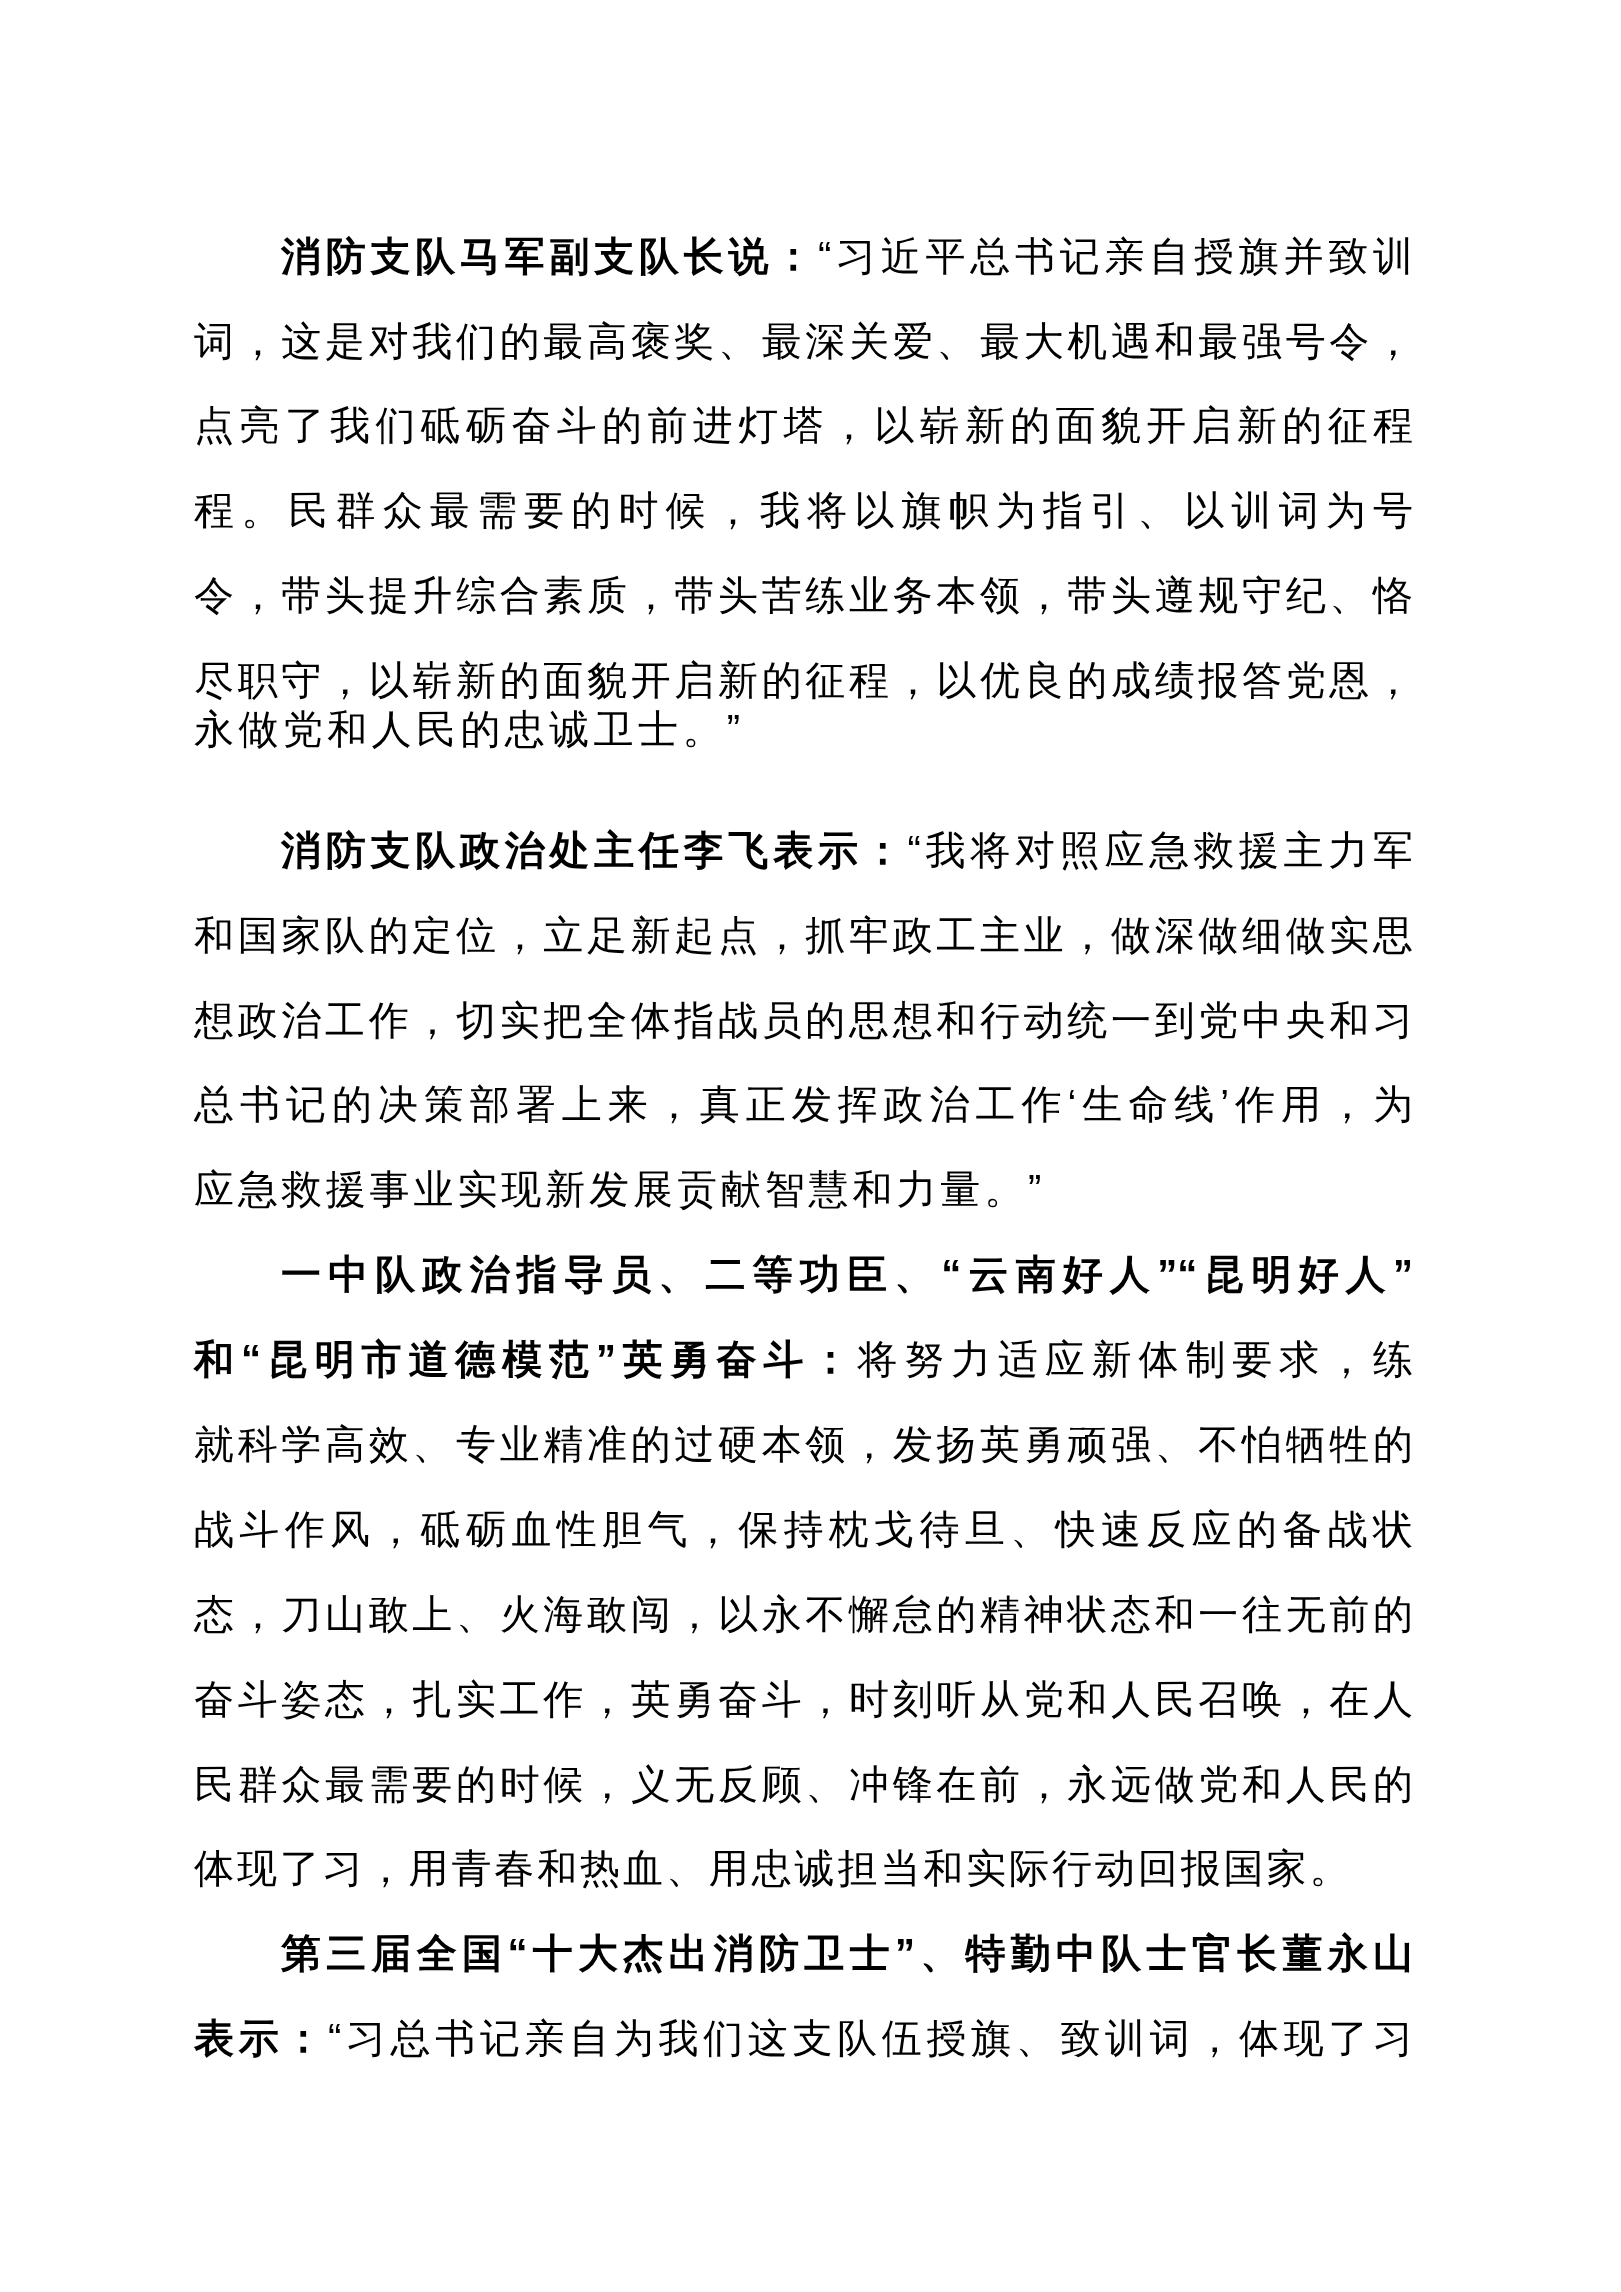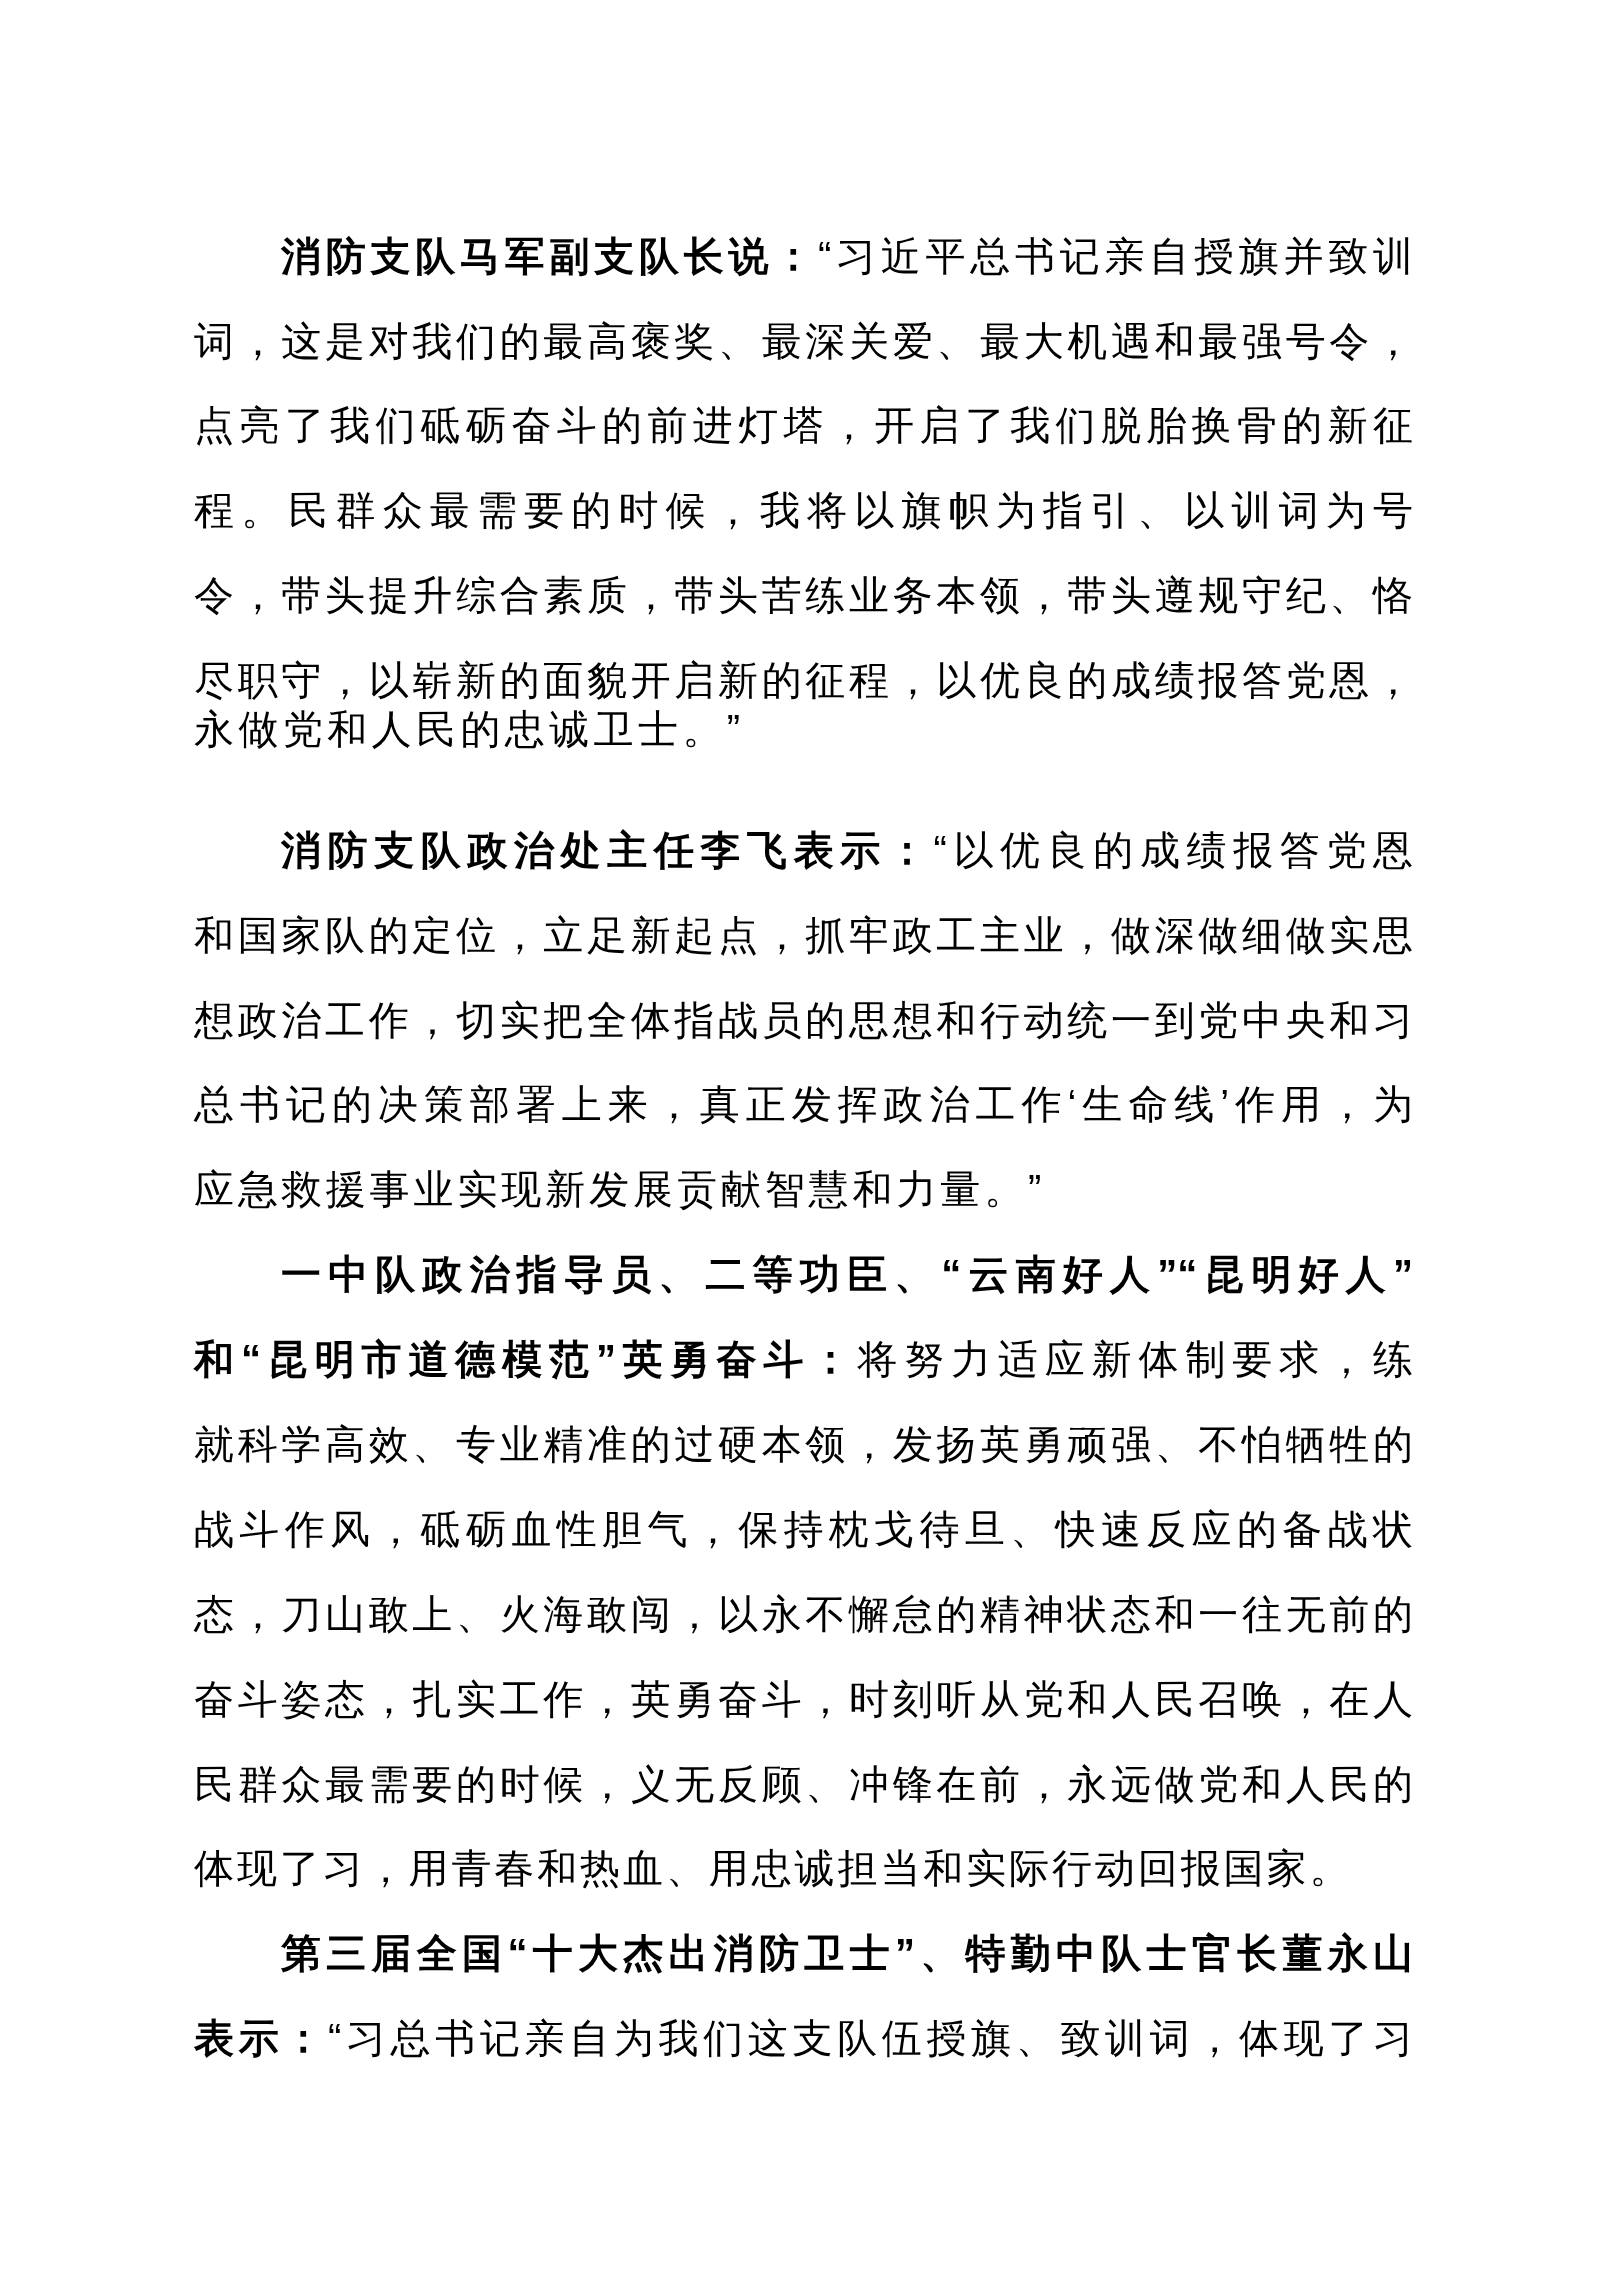--- a/index.html
+++ b/index.html
@@ -23,28 +23,28 @@
   .b { font-weight: bold; }
 </style>
 </head>
 <body>
 
 <div class="page">
   <div id="text-body">
       <div>
         <div class="line indent" style="top: 214px; letter-spacing: 0px;"><span class="b">消防支队马军副支队长说：</span><span>“习近平总书记亲自授旗并致训</span></div>
         <div class="line" style="top: 299px; letter-spacing: 0px;"><span>词，这是对我们的最高褒奖、最深关爱、最大机遇和最强号令，</span></div>
-        <div class="line" style="top: 383px; letter-spacing: 0px;"><span>点亮了我们砥砺奋斗的前进灯塔，开启了我们脱胎换骨的新征</span></div>
+        <div class="line" style="top: 383px; letter-spacing: 0px;"><span>点亮了我们砥砺奋斗的前进灯塔，以崭新的面貌开启新的征程</span></div>
         <div class="line" style="top: 468px; letter-spacing: 0px;"><span>程。民群众最需要的时候，我将以旗帜为指引、以训词为号</span></div>
         <div class="line" style="top: 553px; letter-spacing: 0px;"><span>令，带头提升综合素质，带头苦练业务本领，带头遵规守纪、恪</span></div>
         <div class="line" style="top: 638px; letter-spacing: 0px;"><span>尽职守，以崭新的面貌开启新的征程，以优良的成绩报答党恩，</span></div>
         <div class="line end" style="top: 687px; letter-spacing: 4.4px;"><span>永做党和人民的忠诚卫士。”</span></div>
       </div>
       <div>
-        <div class="line indent" style="top: 808px; letter-spacing: 0px;"><span class="b">消防支队政治处主任李飞表示：</span><span>“以优良的成绩报答党恩</span></div>
+        <div class="line indent" style="top: 808px; letter-spacing: 0px;"><span class="b">消防支队政治处主任李飞表示：</span><span>“我将对照应急救援主力军</span></div>
         <div class="line" style="top: 893px; letter-spacing: 0px;"><span>和国家队的定位，立足新起点，抓牢政工主业，做深做细做实思</span></div>
         <div class="line" style="top: 978px; letter-spacing: 0px;"><span>想政治工作，切实把全体指战员的思想和行动统一到党中央和习</span></div>
         <div class="line" style="top: 1062px; letter-spacing: 0px;"><span>总书记的决策部署上来，真正发挥政治工作‘生命线’作用，为</span></div>
         <div class="line end" style="top: 1147px; letter-spacing: 3.9px;"><span>应急救援事业实现新发展贡献智慧和力量。”</span></div>
       </div>
       <div>
         <div class="line indent" style="top: 1232px; letter-spacing: 0px;"><span class="b">一中队政治指导员、二等功臣、“云南好人”“昆明好人”</span></div>
         <div class="line" style="top: 1317px; letter-spacing: 0px;"><span class="b">和“昆明市道德模范”英勇奋斗：</span><span>将努力适应新体制要求，练</span></div>
         <div class="line" style="top: 1402px; letter-spacing: 0px;"><span>就科学高效、专业精准的过硬本领，发扬英勇顽强、不怕牺牲的</span></div>
         <div class="line" style="top: 1487px; letter-spacing: 0px;"><span>战斗作风，砥砺血性胆气，保持枕戈待旦、快速反应的备战状</span></div>

